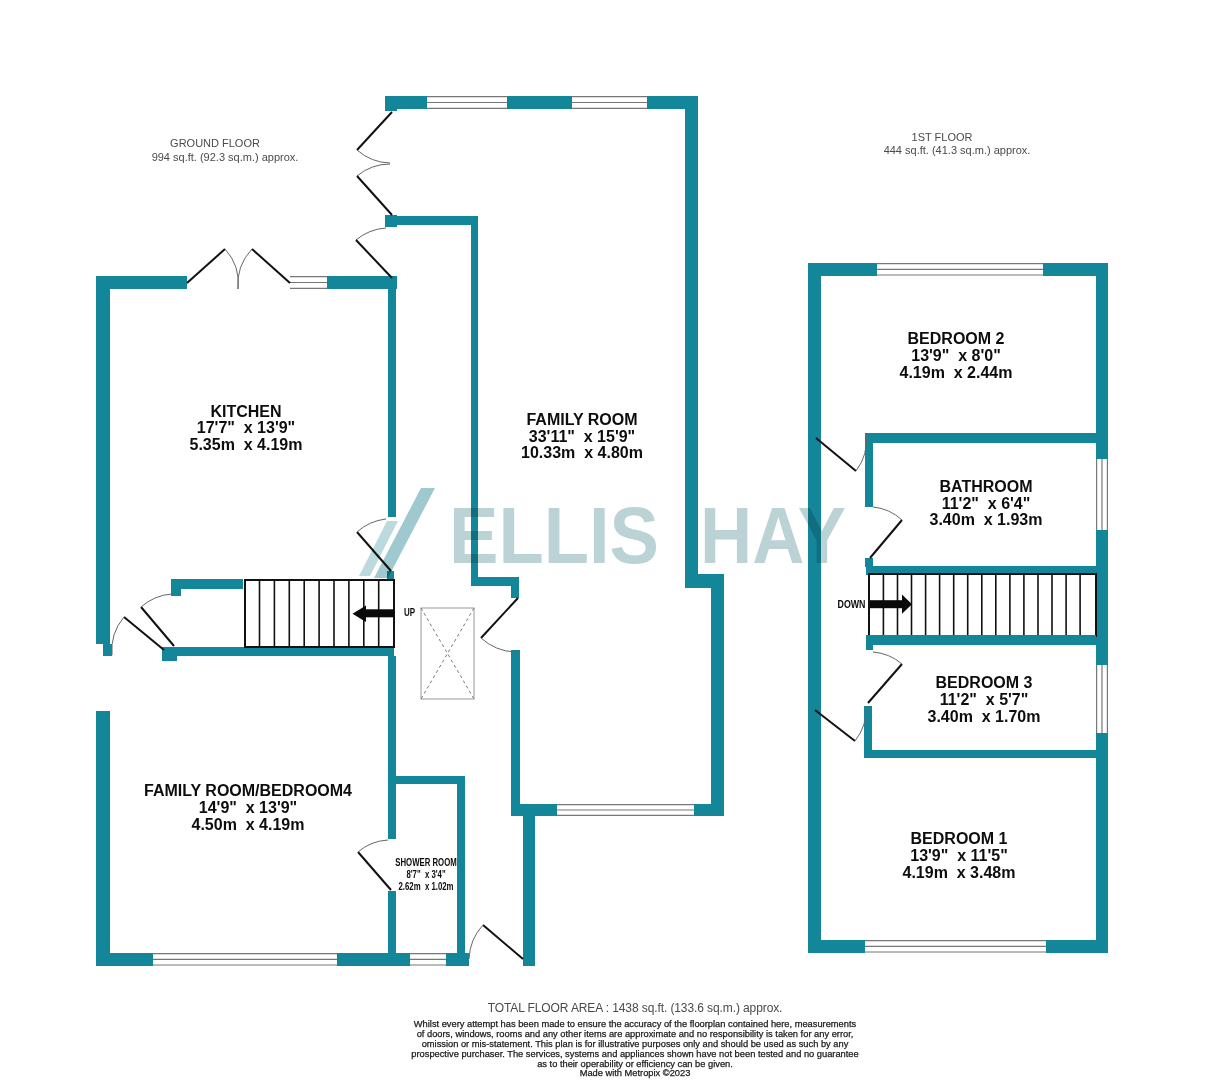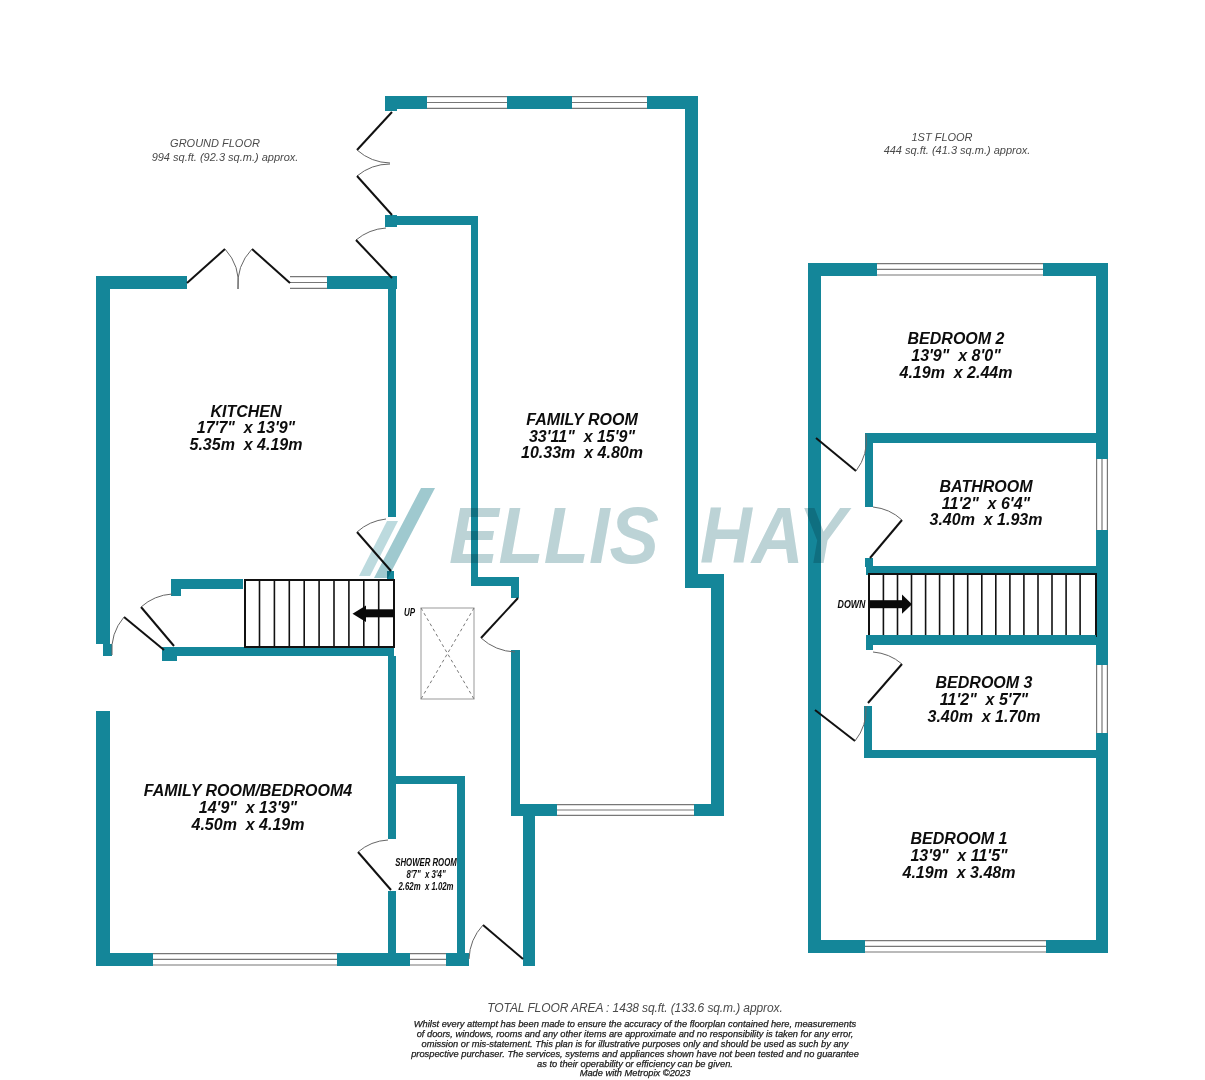--- a/index.html
+++ b/index.html
@@ -1,17 +1,17 @@
 <!DOCTYPE html>
 <html><head>
 <meta charset="utf-8">
 <style>
   html,body{margin:0;padding:0;background:#fff;}
   #plan{position:relative;width:1205px;height:1080px;background:#fff;overflow:hidden;
-        font-family:"Liberation Sans",sans-serif;font-style:italic;}
+        font-family:"Liberation Sans",sans-serif;}
   svg text{font-family:"Liberation Sans",sans-serif;}
 </style>
 </head>
 <body>
 <div id="plan">
 <svg width="1205" height="1080" viewBox="0 0 1205 1080">
 
 <rect x="0" y="0" width="1205" height="1080" fill="#ffffff"></rect>
 
 <g fill="#4a4a4a" font-size="11" text-anchor="middle">

